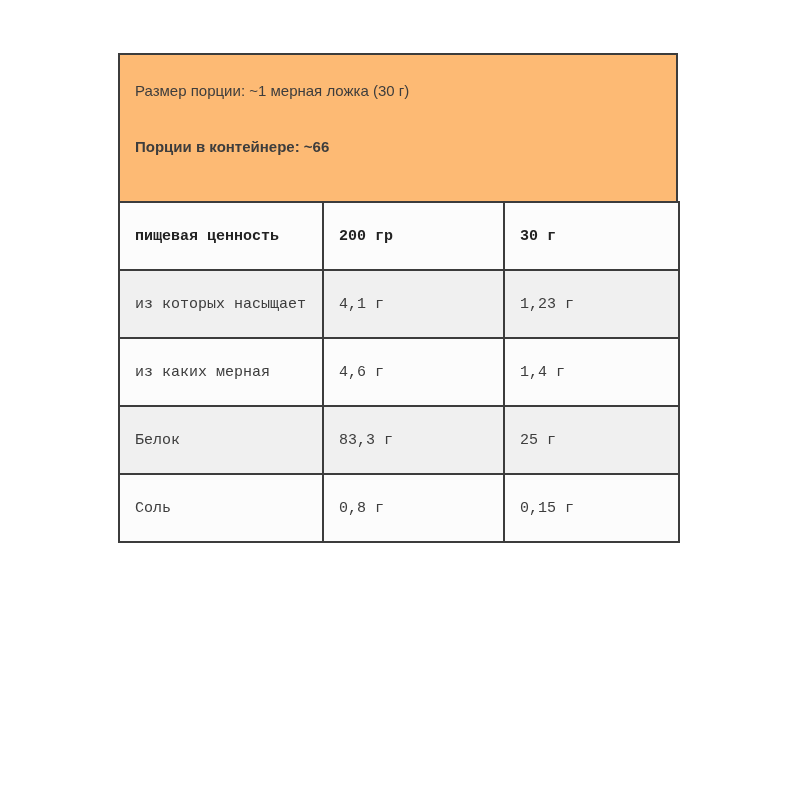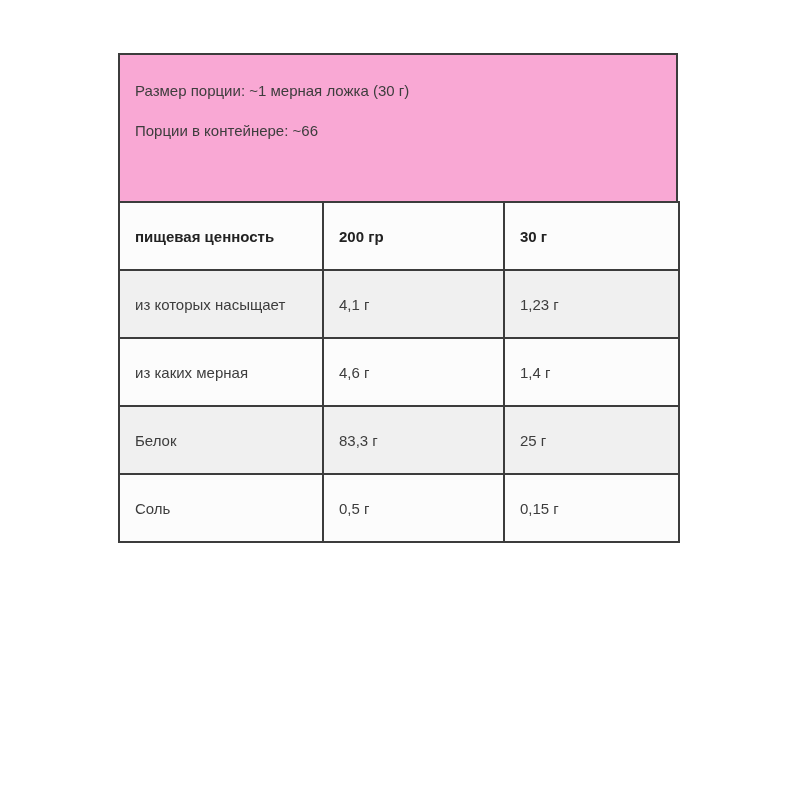--- a/index.html
+++ b/index.html
@@ -16,45 +16,46 @@
     position: absolute;
     left: 118px;
     top: 53px;
     width: 560px;
   }
   .info-box {
     box-sizing: border-box;
     width: 560px;
     height: 150px;
     border: 2px solid #3c3c3c;
-    background: #f9a8d4;
+    background: #fdba74;
     padding: 26px 15px 0 15px;
     font-size: 15px;
     line-height: 20px;
   }
   .info-box p { margin: 0; }
-  .info-box p + p { margin-top: 20px; }
+  .info-box p + p { margin-top: 36px; font-weight: bold; }
 
   table.nutrition {
     border-collapse: collapse;
     table-layout: fixed;
     width: 560px;
     margin-top: -2px;
   }
   table.nutrition th,
   table.nutrition td {
     box-sizing: border-box;
     border: 2px solid #3c3c3c;
     height: 68px;
     padding: 0 8px 0 15px;
     font-size: 15px;
     text-align: left;
     vertical-align: middle;
     overflow: hidden;
     white-space: nowrap;
+    font-family: Liberation Mono, monospace;
   }
   table.nutrition th {
     font-weight: bold;
     color: #222222;
     background: #fcfcfc;
   }
   table.nutrition tbody tr:nth-child(odd) td { background: #f0f0f0; }
   table.nutrition tbody tr:nth-child(even) td { background: #fcfcfc; }
 </style>
 </head>
@@ -91,19 +92,19 @@
         <td>4,6 г</td>
         <td>1,4 г</td>
       </tr>
       <tr>
         <td>Белок</td>
         <td>83,3 г</td>
         <td>25 г</td>
       </tr>
       <tr>
         <td>Соль</td>
-        <td>0,5 г</td>
+        <td>0,8 г</td>
         <td>0,15 г</td>
       </tr>
     </tbody>
   </table>
 
 </div>
 
 </body></html>

